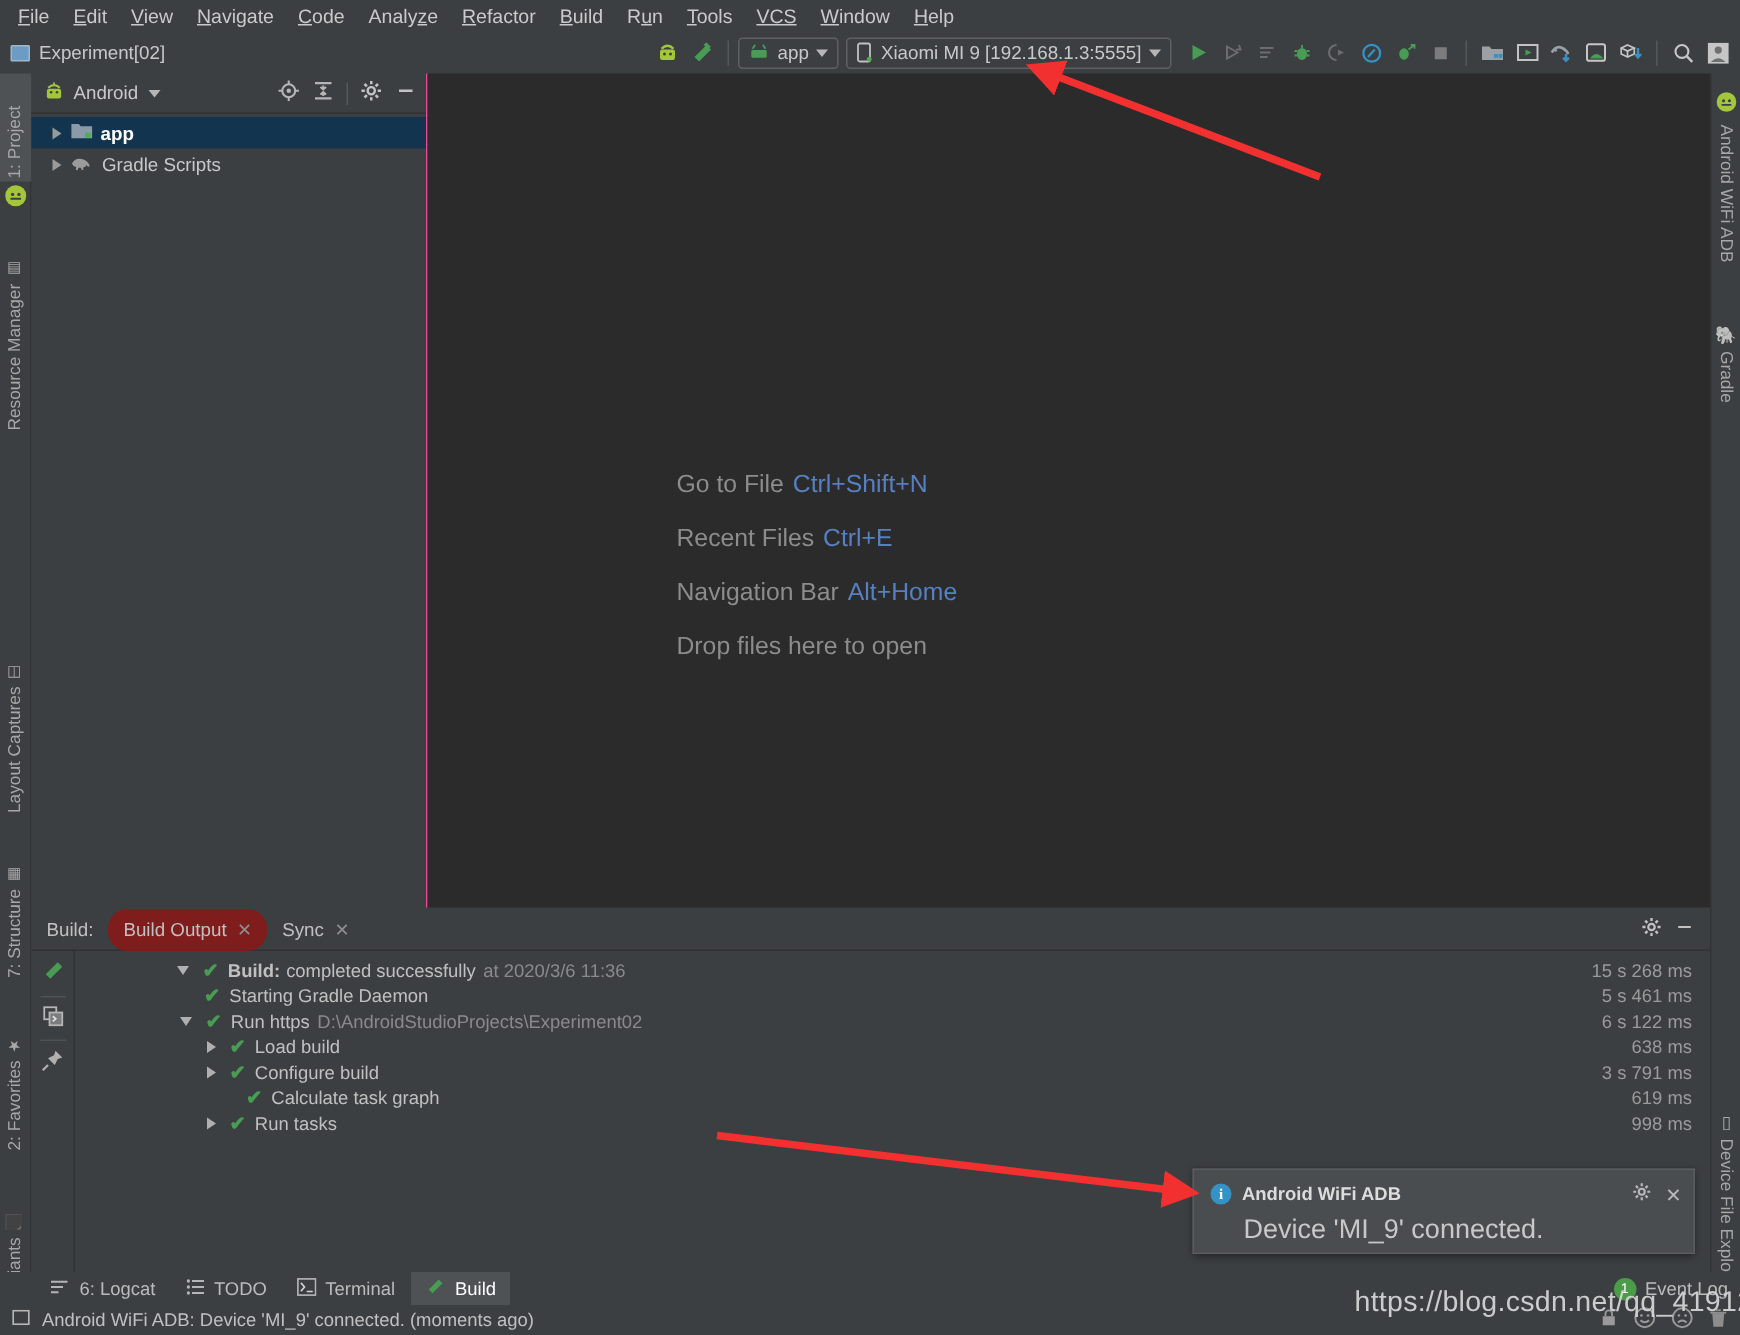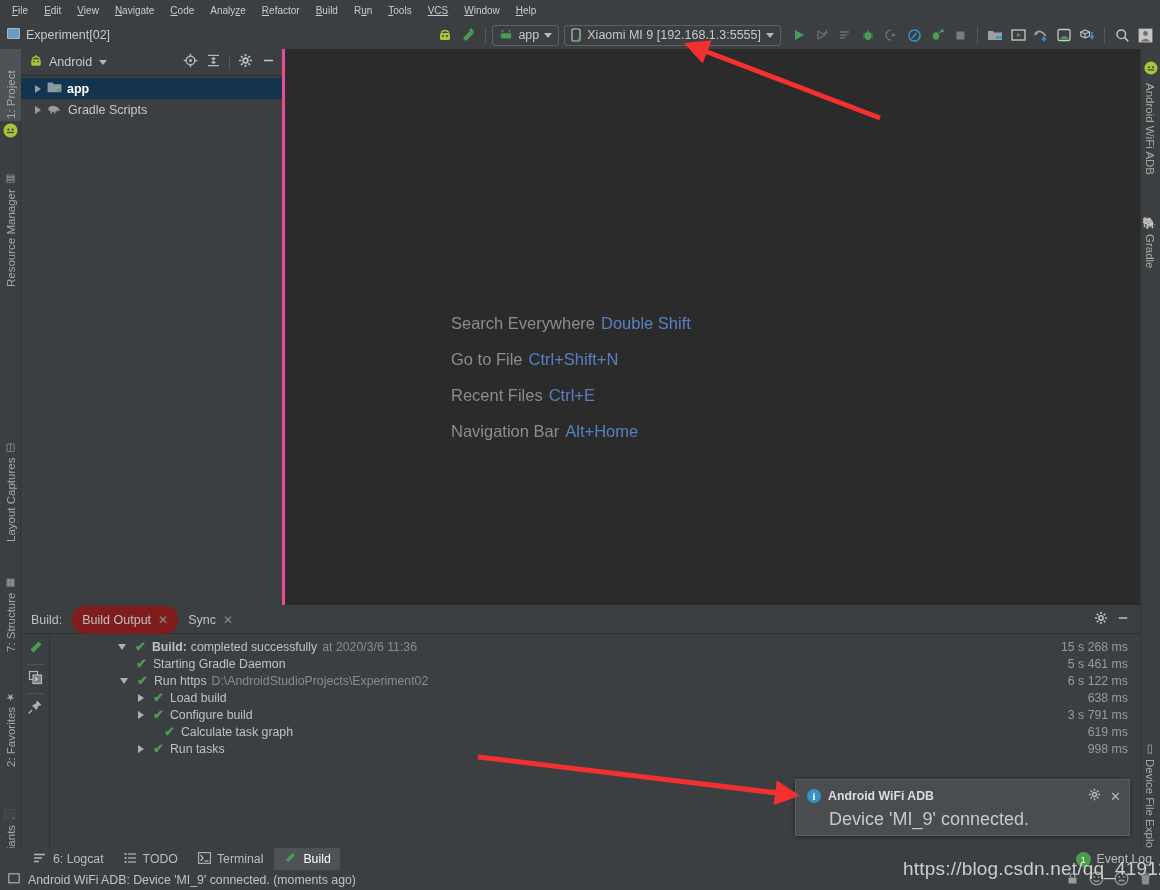--- a/index.html
+++ b/index.html
@@ -13,32 +13,32 @@
   }
   .app { position: relative; width: 1160px; height: 890px; }
 
   
   .menubar {
     position: absolute; top: 0; left: 0; width: 1160px; height: 21px;
     background: #3c3f41;
     display: flex; align-items: center; padding-left: 4px;
   }
   .menu-item {
-    padding: 2px 8px; font-size: 10px; color: #cacaca; cursor: default;
+    padding: 2px 8px; font-size: 13px; color: #cacaca; cursor: default;
     line-height: 16px;
   }
   .menu-item .mn { text-decoration: underline; }
 
   
   .toolbar {
     position: absolute; top: 21px; left: 0; width: 1160px; height: 28px;
     background: #3c3f41;
     display: flex; align-items: center;
   }
-  .project-title { display: flex; align-items: flex-start; gap: 6px; padding-left: 7px; }
+  .project-title { display: flex; align-items: center; gap: 6px; padding-left: 7px; }
   .proj-icon {
     width: 13px; height: 11px; background: #6c9cc4; border: 1px solid #9fb8cc;
     border-radius: 1px;
   }
   .proj-name { font-size: 12.5px; color: #c8c8c8; }
 
   .tb-right { margin-left: auto; display: flex; align-items: center; gap: 1px; padding-right: 4px; }
   .tb-sep { width: 1px; height: 17px; background: #555759; margin: 0 5px; }
   .tb-btn {
     width: 22px; height: 22px; display: flex; align-items: center; justify-content: center;
@@ -76,21 +76,21 @@
   .rlabel {
     position: absolute; right: 0; width: 20px;
     writing-mode: vertical-rl; text-orientation: mixed;
     font-size: 11.5px; color: #a7a7a7; white-space: nowrap;
     display: flex; align-items: center; gap: 4px; cursor: default; padding: 2px 0;
   }
 
   
   .project-panel {
     position: absolute; top: 49px; left: 21px; width: 264px; height: 556px;
-    background: #3c3f41; border-right: 3px solid #ec4899;
+    background: #3c3f41; border-right: 1px solid #ec4899;
   }
   .pp-header {
     height: 27px; display: flex; align-items: center; padding: 0 6px 0 8px;
     border-bottom: 1px solid #2f3132;
   }
   .pp-title { font-size: 12.5px; color: #c8c8c8; margin-left: 6px; }
   .pp-tools { margin-left: auto; display: flex; align-items: center; gap: 4px; }
   .pp-body { background: #3c3f41; padding-top: 2px; }
   .tree-row {
     height: 21px; display: flex; align-items: center; gap: 5px; padding-left: 14px;
@@ -487,30 +487,30 @@
           </svg>
         </span>
         <span class="tlabel">Gradle Scripts</span>
       </div>
     </div>
   </div>
 
   <div class="editor">
     <div class="hints">
       <div class="hint-line">
-        <span>Search Everywhere</span><span class="key">Double Shift</span>
-      </div>
-      <div class="hint-line">
         <span>Go to File</span><span class="key">Ctrl+Shift+N</span>
       </div>
       <div class="hint-line">
         <span>Recent Files</span><span class="key">Ctrl+E</span>
       </div>
       <div class="hint-line">
         <span>Navigation Bar</span><span class="key">Alt+Home</span>
+      </div>
+      <div class="hint-line">
+        <span>Drop files here to open</span>
       </div>
     </div>
   </div>
 
   <div class="build-window">
     <div class="bw-tabs">
       <span class="bw-label">Build:</span>
       <div class="bw-tab active">
         <span>Build Output</span>
         <span class="tab-x">✕</span>

